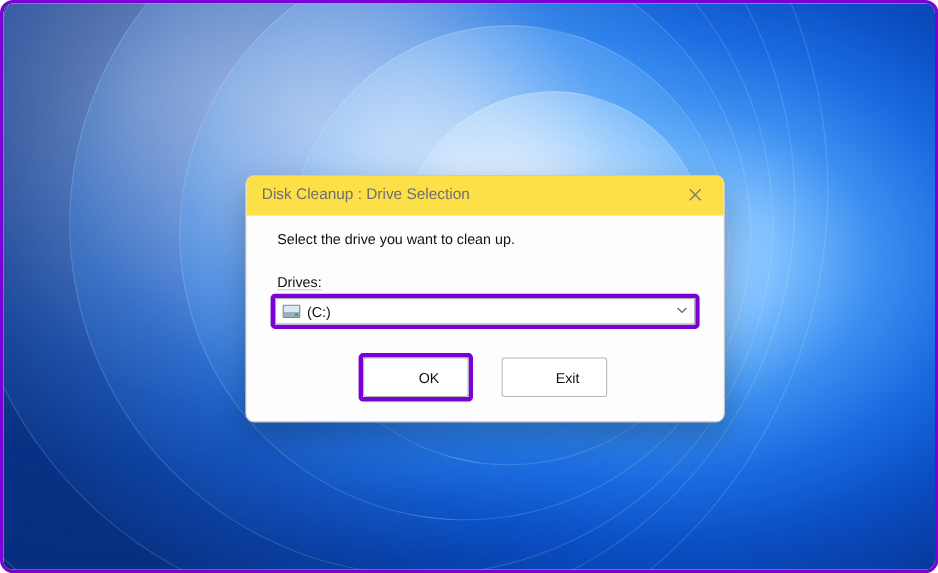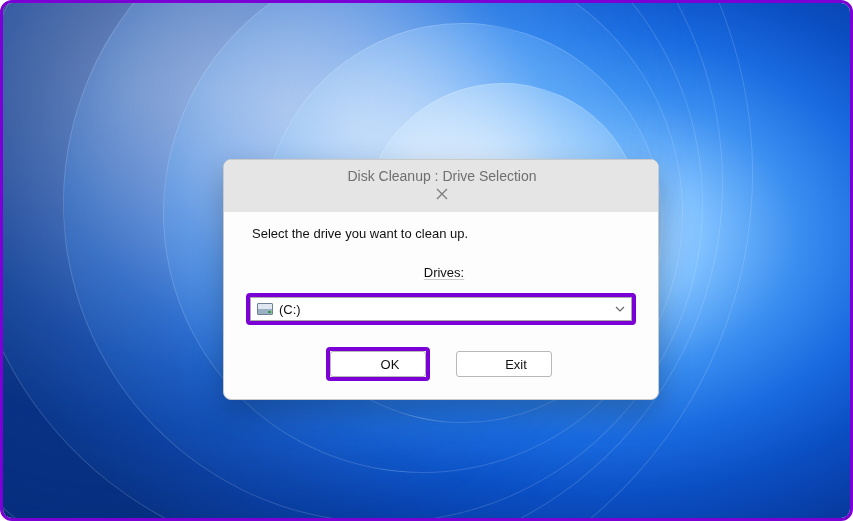--- a/index.html
+++ b/index.html
@@ -64,25 +64,24 @@
       width: 436px;
       background: #fdfdfd;
       border: 1px solid #c9c9c9;
       border-radius: 8px;
       box-shadow: 0 12px 30px rgba(0,0,0,0.25);
       overflow: hidden;
     }
 
     .titlebar {
       display: flex;
-      align-items: center;
+      align-items: flex-start;
       justify-content: space-between;
       padding: 8px 12px 6px 14px;
-      background: #e5e5e5;
-      flex-direction: column;
+      background: #fde047;
     }
 
     .titlebar-title {
       color: #6f6f6f;
       font-size: 14px;
     }
 
     .close-btn {
       width: 28px;
       height: 22px;
@@ -103,26 +102,25 @@
     .instruction {
       font-size: 13px;
       color: #111;
       margin-bottom: 24px;
       padding-left: 6px;
     }
 
     .label {
       font-size: 13px;
       color: #111;
-      margin-bottom: 13px;
+      margin-bottom: 3px;
       padding-left: 6px;
       text-decoration: underline;
       text-decoration-color: rgba(0,0,0,0.2);
       text-underline-offset: 2px;
-      text-align: center;
     }
 
     .combo-highlight {
       border: 4px solid #7a00d6;
       border-radius: 4px;
       padding: 0;
     }
 
     .combo {
       display: flex;
@@ -173,21 +171,21 @@
     }
 
     .btn-highlight {
       border: 4px solid #7a00d6;
       border-radius: 4px;
       display: inline-flex;
     }
 
     .btn {
       min-width: 96px;
-      height: 26px;
+      height: 36px;
       font-size: 13px;
       background: #fff;
       border: 1px solid #b8b8b8;
       border-radius: 3px;
       cursor: pointer;
       display: inline-flex;
       align-items: center;
       justify-content: center;
       color: #111;
       padding-left: 24px;

